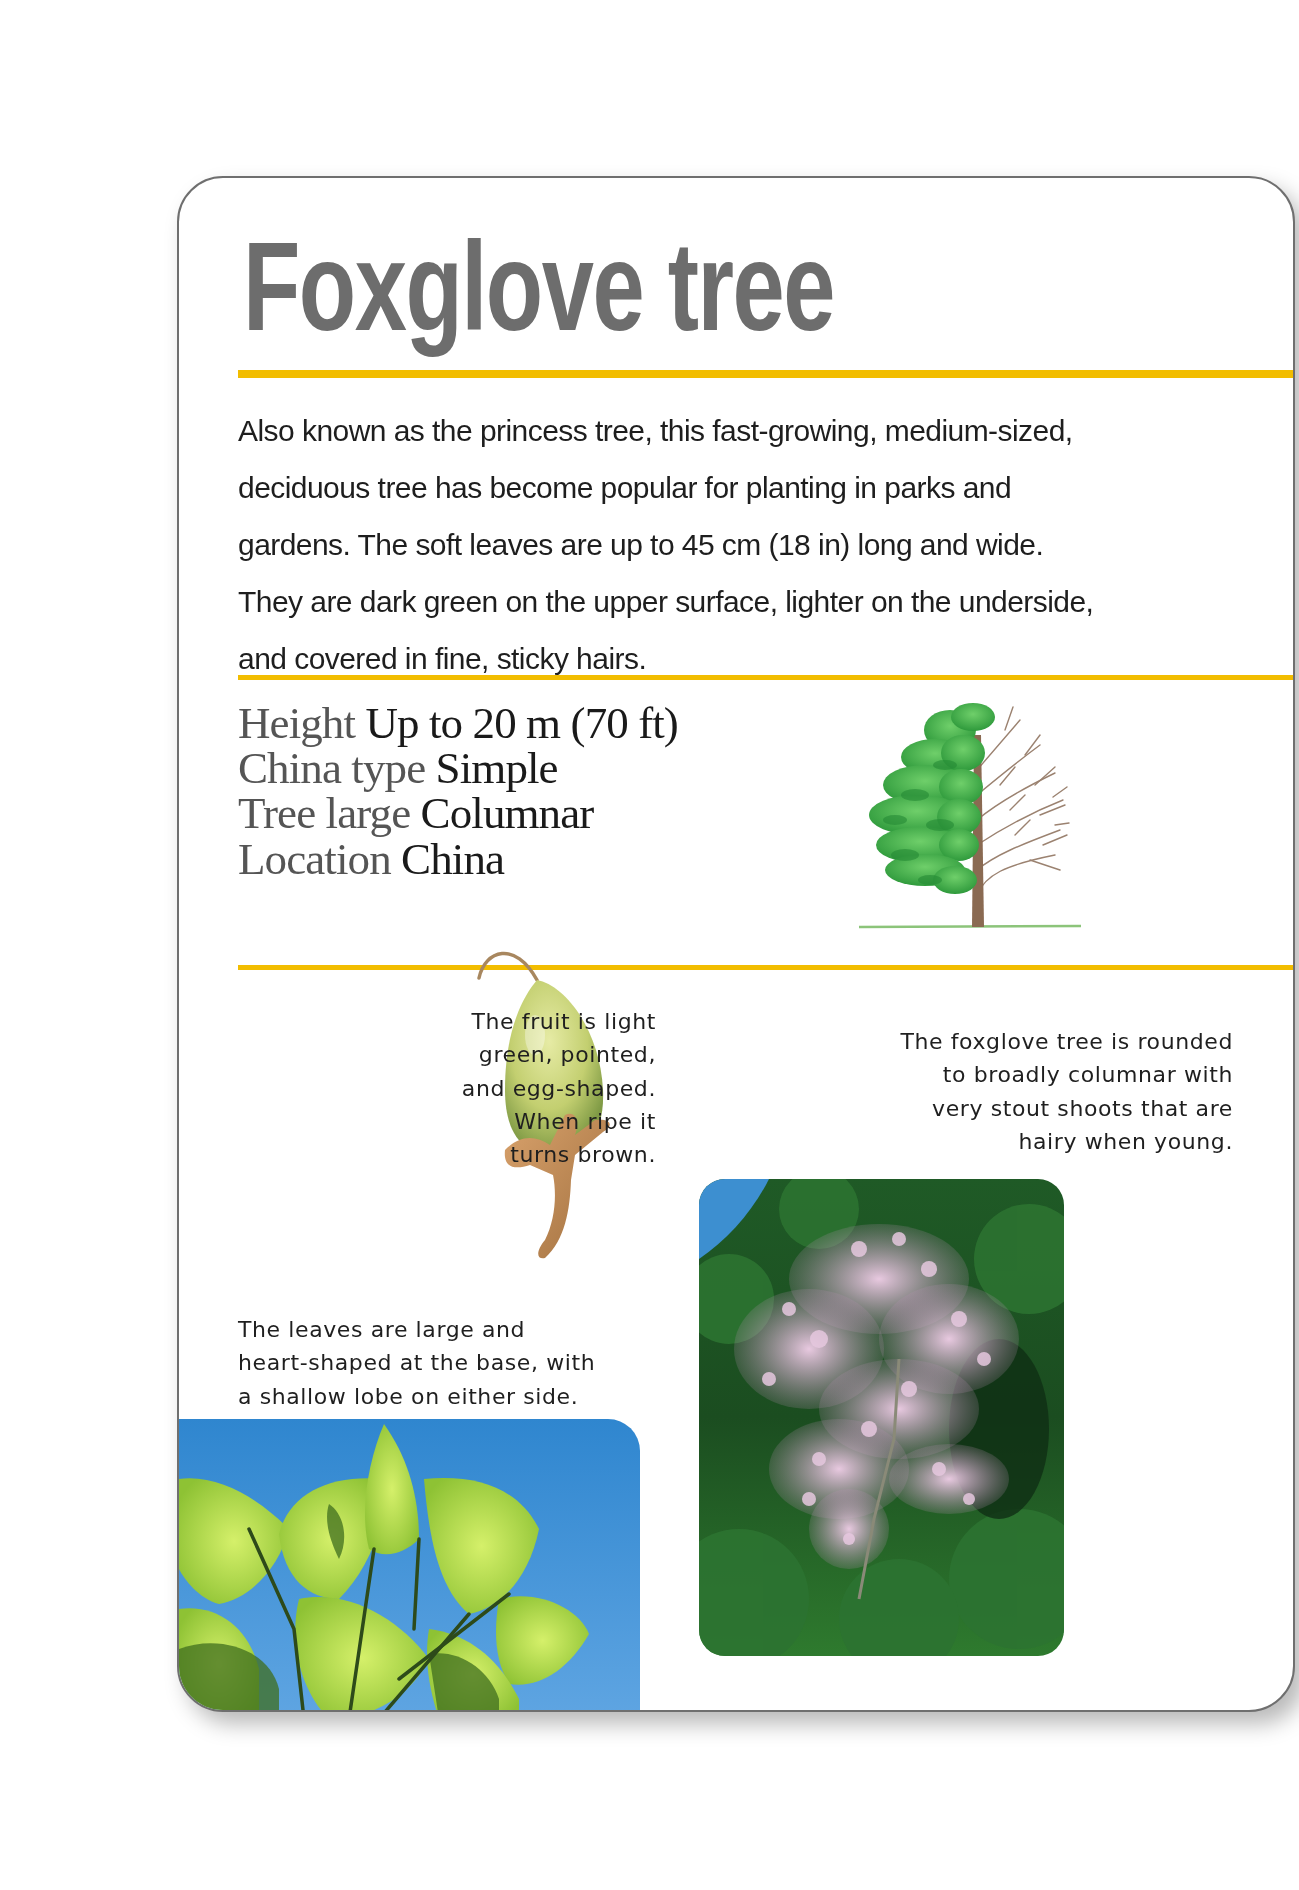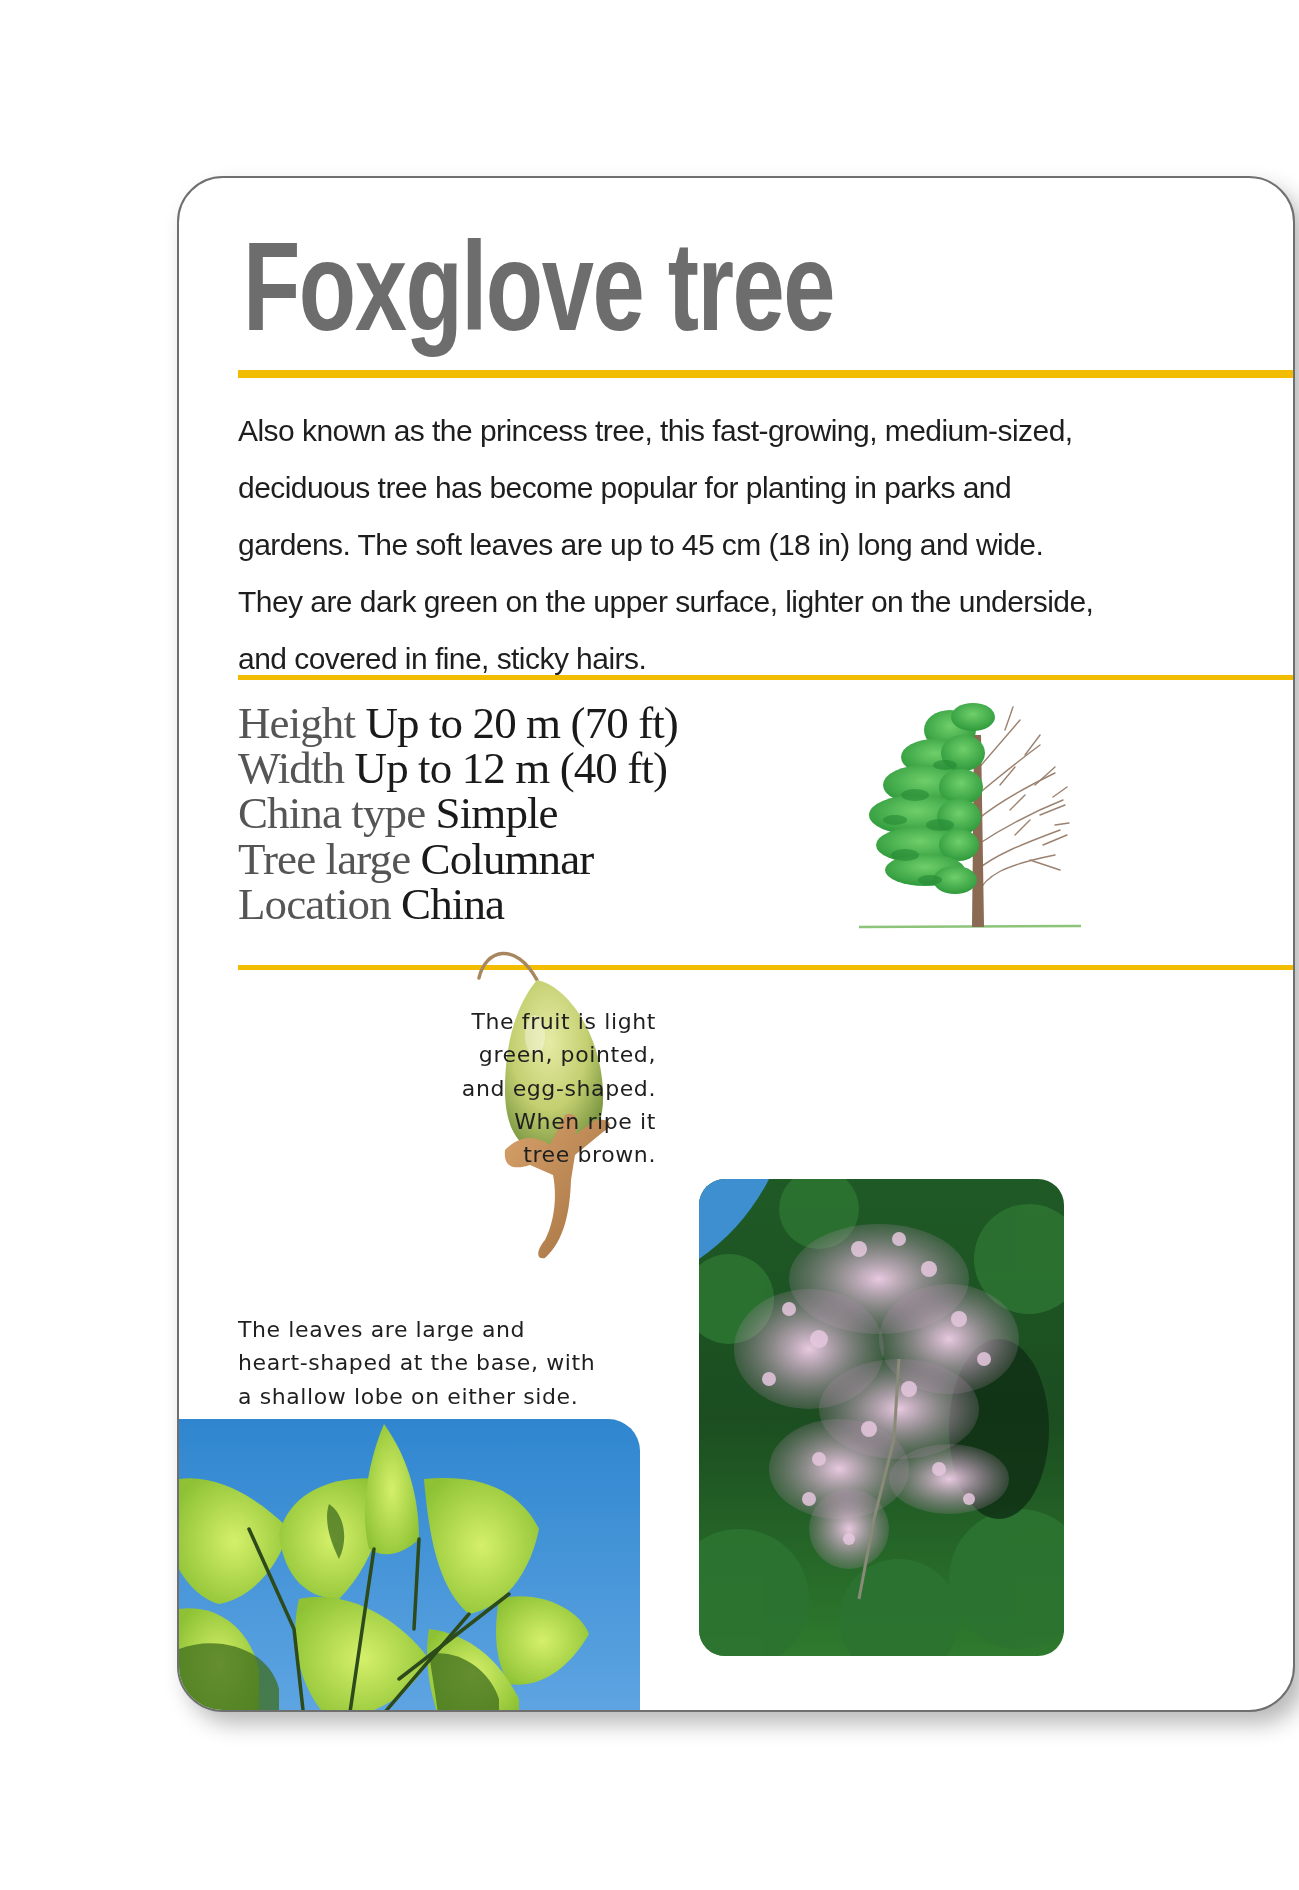--- a/index.html
+++ b/index.html
@@ -78,21 +78,20 @@
 <div class="card">
 
   <h1 class="title">Foxglove tree</h1>
   <div class="rule r1"></div>
 
   <p class="intro">Also known as the princess tree, this fast-growing, medium-sized, deciduous tree has become popular for planting in parks and gardens. The soft leaves are up to 45 cm (18 in) long and wide. They are dark green on the upper surface, lighter on the underside, and covered in fine, sticky hairs.</p>
   <div class="rule r2"></div>
 
   <ul class="specs">
     <li><span class="spec-label">Height</span> <span class="spec-value">Up to 20 m (70 ft)</span></li>
-    <li><span class="spec-label">Width</span> <span class="spec-value">Up to 12 m (40 ft)</span></li>
     <li><span class="spec-label">China type</span> <span class="spec-value">Simple</span></li>
     <li><span class="spec-label">Tree large</span> <span class="spec-value">Columnar</span></li>
     <li><span class="spec-label">Location</span> <span class="spec-value">China</span></li>
   </ul>
 
   <div class="tree-illus">
     <svg viewBox="0 0 230 244" width="230" height="244">
       <defs>
         <radialGradient id="lf" cx="50%" cy="40%" r="60%">
           <stop offset="0" stop-color="#6fcf6a"></stop>
@@ -168,23 +167,29 @@
       <ellipse cx="60" cy="95" rx="10" ry="20" fill="#ffffff" opacity="0.35"></ellipse>
       <path d="M30 210 C45 195 60 195 75 205 L90 175 C100 170 105 180 100 195 L120 180 C135 178 140 185 128 192 L100 215 L96 240 C95 270 90 300 70 318 C62 320 60 312 70 300 C80 280 82 255 78 235 L55 225 C40 230 28 228 30 210 Z" fill="url(#cal)"></path>
     </svg>
   </div>
 
   <p class="caption cap-fruit">
     <span>The fruit is light</span><br>
     <span>green, pointed,</span><br>
     <span>and egg-shaped.</span><br>
     <span>When ripe it</span><br>
-    <span>tree brown.</span>
+    <span>turns brown.</span>
   </p>
 
+  <p class="caption cap-form">
+    <span>The foxglove tree is rounded</span><br>
+    <span>to broadly columnar with</span><br>
+    <span>very stout shoots that are</span><br>
+    <span>hairy when young.</span>
+  </p>
 
   <div class="photo-forest">
     <svg viewBox="0 0 365 477" preserveAspectRatio="none">
       <defs>
         <linearGradient id="fg" x1="0" y1="0" x2="0" y2="1">
           <stop offset="0" stop-color="#1f5a26"></stop>
           <stop offset="0.5" stop-color="#1b4d20"></stop>
           <stop offset="1" stop-color="#2e7a2e"></stop>
         </linearGradient>
         <radialGradient id="bl" cx="50%" cy="50%" r="50%">

